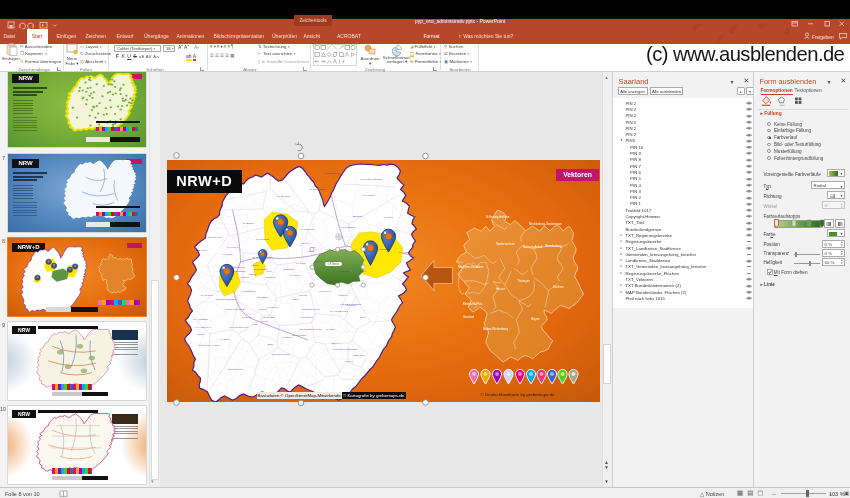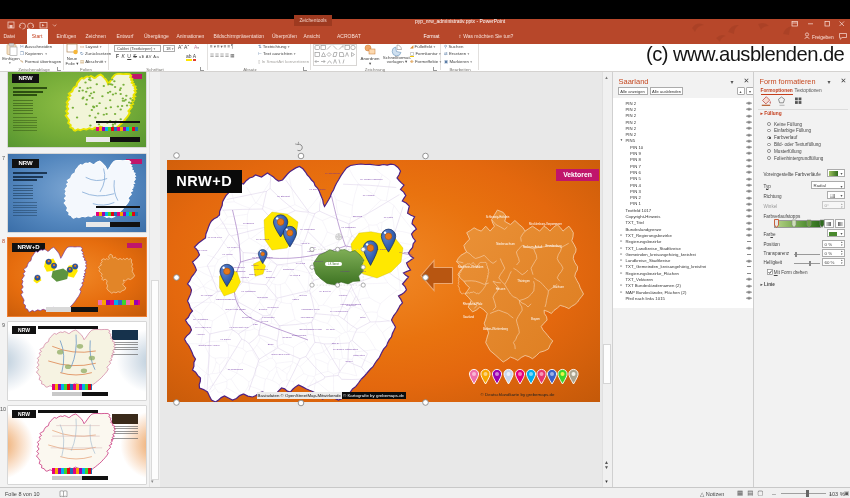--- a/index.html
+++ b/index.html
@@ -832,21 +832,21 @@
       </svg>
       <div class="abs" style="left:13px;top:197.89999999999998px;white-space:nowrap;font-size:4.3px;">Pfeil nach links 1015</div>
       <svg class="abs" style="left:133.5px;top:198.29999999999998px" width="6" height="4.5" viewBox="0 0 6 4.5">
         <path d="M0.4 2.2 Q3 0 5.6 2.2 Q3 4.4 0.4 2.2" fill="none" stroke="#555" stroke-width="0.6"></path>
         <circle cx="3" cy="2.2" r="0.8" fill="#555"></circle>
       </svg>
     </div>
 </div>
 
 <div class="abs" id="format" style="left:752.5px;top:72px;width:97.5px;height:415px;background:#f2f2f2;border-left:1px solid #cecece;font-size:4.6px;color:#444;">
-  <div class="abs" style="left:6px;top:5px;font-size:7.3px;color:#c64a22;">Form formatieren</div>
+  <div class="abs" style="left:6px;top:5px;font-size:7.3px;color:#c64a22;">Form ausblenden</div>
   <div class="abs" style="left:74px;top:6px;font-size:6px;color:#555;">▾</div>
   <div class="abs" style="left:87px;top:5px;font-size:7px;color:#444;">✕</div>
   <div class="abs" style="left:7px;top:15.5px;font-size:4.8px;color:#c43e1c;font-weight:bold;border-bottom:1.5px solid #c43e1c;padding-bottom:1px;">Formoptionen</div>
   <div class="abs" style="left:41px;top:15.5px;font-size:4.8px;color:#555;">Textoptionen</div>
 
   <svg class="abs" style="left:6px;top:22.5px;" width="48" height="13" viewBox="0 0 48 13">
     <g fill="none" stroke="#c0504d" stroke-width="0.8">
       <path d="M2.5 5.5 l3.8 -3.8 3.4 3.4 -3.8 3.8 z" fill="#f6ddd3"></path>
       <path d="M10.2 5.8 q1.3 2.2 0 3.1 q-1.3 -0.9 0 -3.1" fill="#c0504d" stroke="none"></path>
       <path d="M1.8 10.3 l8.4 0" stroke="#b55a2a" stroke-width="1.2"></path>

